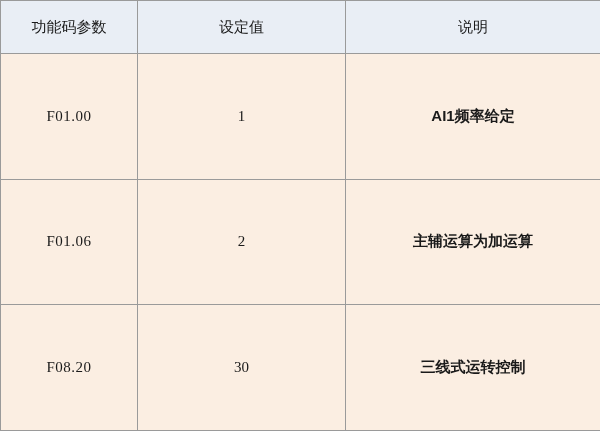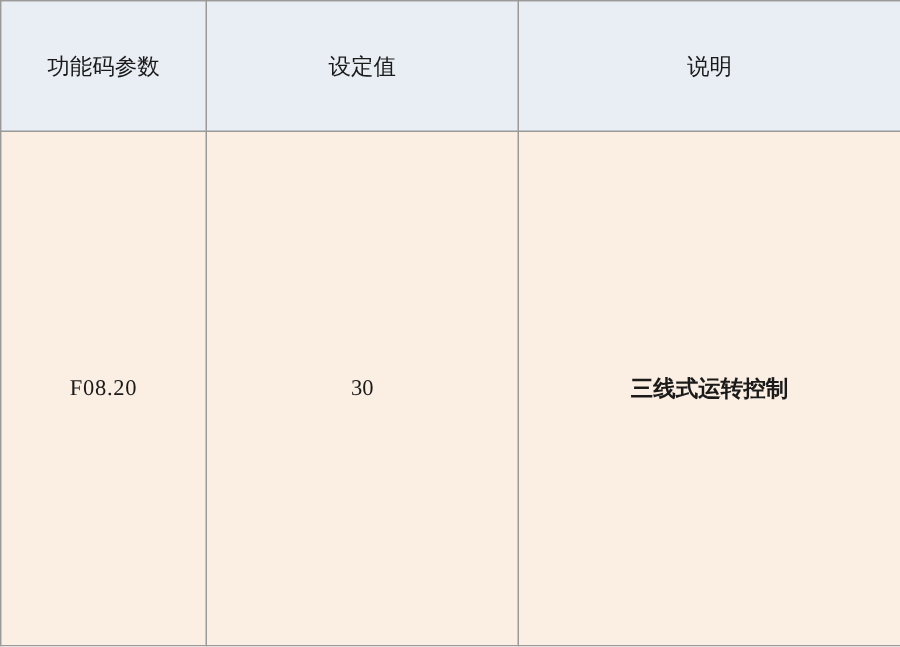--- a/index.html
+++ b/index.html
@@ -29,21 +29,21 @@
   table.param-table col.c1 { width: 208px; }
   table.param-table col.c2 { width: 255px; }
 
   table.param-table th,
   table.param-table td {
     border: 1px solid #9a9a9a;
     text-align: center;
     vertical-align: middle;
     font-size: 15px;
     color: #1a1a1a;
-    padding: 19px 4px;
+    padding: 2px 4px;
     background: #fbeee2;
   }
   table.param-table thead th {
     background: #e9eef5;
     font-weight: normal;
     height: 48px;
   }
   table.param-table tbody td {
     height: 63px;
   }
@@ -77,19 +77,29 @@
     </colgroup>
     <thead>
       <tr>
         <th class="head-cell">功能码参数</th>
         <th class="head-cell">设定值</th>
         <th class="head-cell">说明</th>
       </tr>
     </thead>
     <tbody>
       <tr>
+        <td class="code-cell">F01.00</td>
+        <td class="value-cell">1</td>
+        <td class="desc-cell">AI1频率给定</td>
+      </tr>
+      <tr>
+        <td class="code-cell">F01.06</td>
+        <td class="value-cell">2</td>
+        <td class="desc-cell">主辅运算为加运算</td>
+      </tr>
+      <tr>
         <td class="code-cell">F08.20</td>
         <td class="value-cell">30</td>
         <td class="desc-cell">三线式运转控制</td>
       </tr>
     </tbody>
   </table>
 </div>
 
 </body></html>

